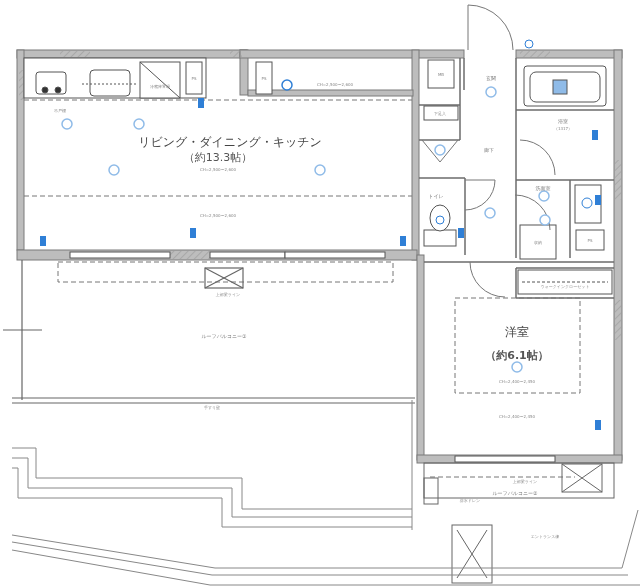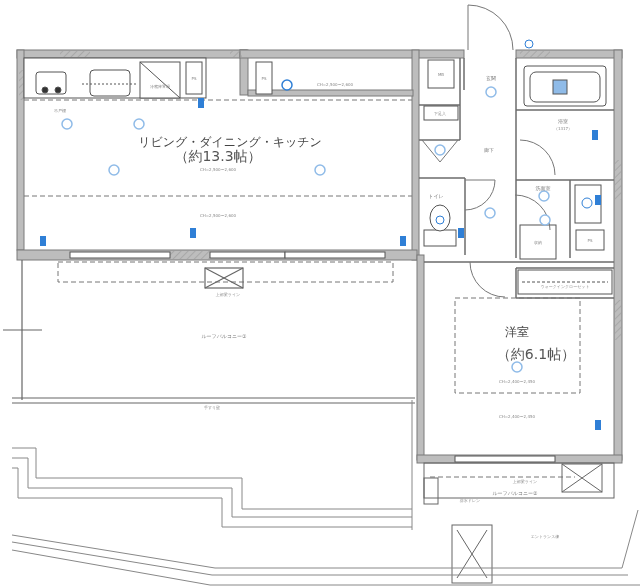--- a/index.html
+++ b/index.html
@@ -1,20 +1,20 @@
 <!DOCTYPE html>
 <html><head>
 <meta charset="utf-8">
 <style>
   html, body { margin:0; padding:0; background:#ffffff; }
   body { width:640px; height:588px; position:relative; overflow:hidden; font-family:"DejaVu Sans", sans-serif; }
   .plan { position:absolute; left:0; top:0; width:640px; height:588px; }
   .lbl { position:absolute; color:#555; white-space:nowrap; transform:translate(-50%,-50%); }
   .lbl.big { font-size:12px; color:#444; }
-  .lbl.mid { font-size:14px; color:#555; }
+  .lbl.mid { font-size:11px; color:#555; }
   .lbl.sm { font-size:5px; color:#777; }
   .lbl.xs { font-size:4px; color:#888; }
 </style>
 </head>
 <body>
 
 <svg class="plan" viewBox="0 0 640 588" xmlns="http://www.w3.org/2000/svg">
   <defs>
     <pattern id="hatch" width="5" height="5" patternUnits="userSpaceOnUse" patternTransform="rotate(45)">
       <line x1="0" y1="0" x2="0" y2="5" stroke="#9a9a9a" stroke-width="1.2"></line>
@@ -182,21 +182,21 @@
   </g>
 </svg>
 
 <div class="lbl big" style="left:218px;top:142px;margin-left:12px;">リビング・ダイニング・キッチン</div>
 <div class="lbl mid" style="left:218px;top:157px;">（約13.3帖）</div>
 <div class="lbl xs" style="left:218px;top:169px;">CH=2,500〜2,600</div>
 <div class="lbl xs" style="left:335px;top:84px;">CH=2,500〜2,600</div>
 <div class="lbl xs" style="left:218px;top:215px;">CH=2,500〜2,600</div>
 
 <div class="lbl big" style="left:517px;top:332px;">洋室</div>
-<div class="lbl mid" style="left:536px;top:355px;">（約6.1帖）</div>
+<div class="lbl mid" style="left:517px;top:355px;font-weight:bold;">（約6.1帖）</div>
 <div class="lbl xs" style="left:517px;top:381px;">CH=2,400〜2,450</div>
 <div class="lbl xs" style="left:517px;top:416px;">CH=2,400〜2,450</div>
 
 <div class="lbl sm" style="left:491px;top:78px;">玄関</div>
 <div class="lbl sm" style="left:489px;top:150px;">廊下</div>
 <div class="lbl sm" style="left:563px;top:121px;">浴室</div>
 <div class="lbl xs" style="left:563px;top:128px;">（1317）</div>
 <div class="lbl sm" style="left:543px;top:188px;">洗面室</div>
 <div class="lbl sm" style="left:436px;top:196px;">トイレ</div>
 <div class="lbl xs" style="left:565px;top:286px;">ウォークインクローゼット</div>

